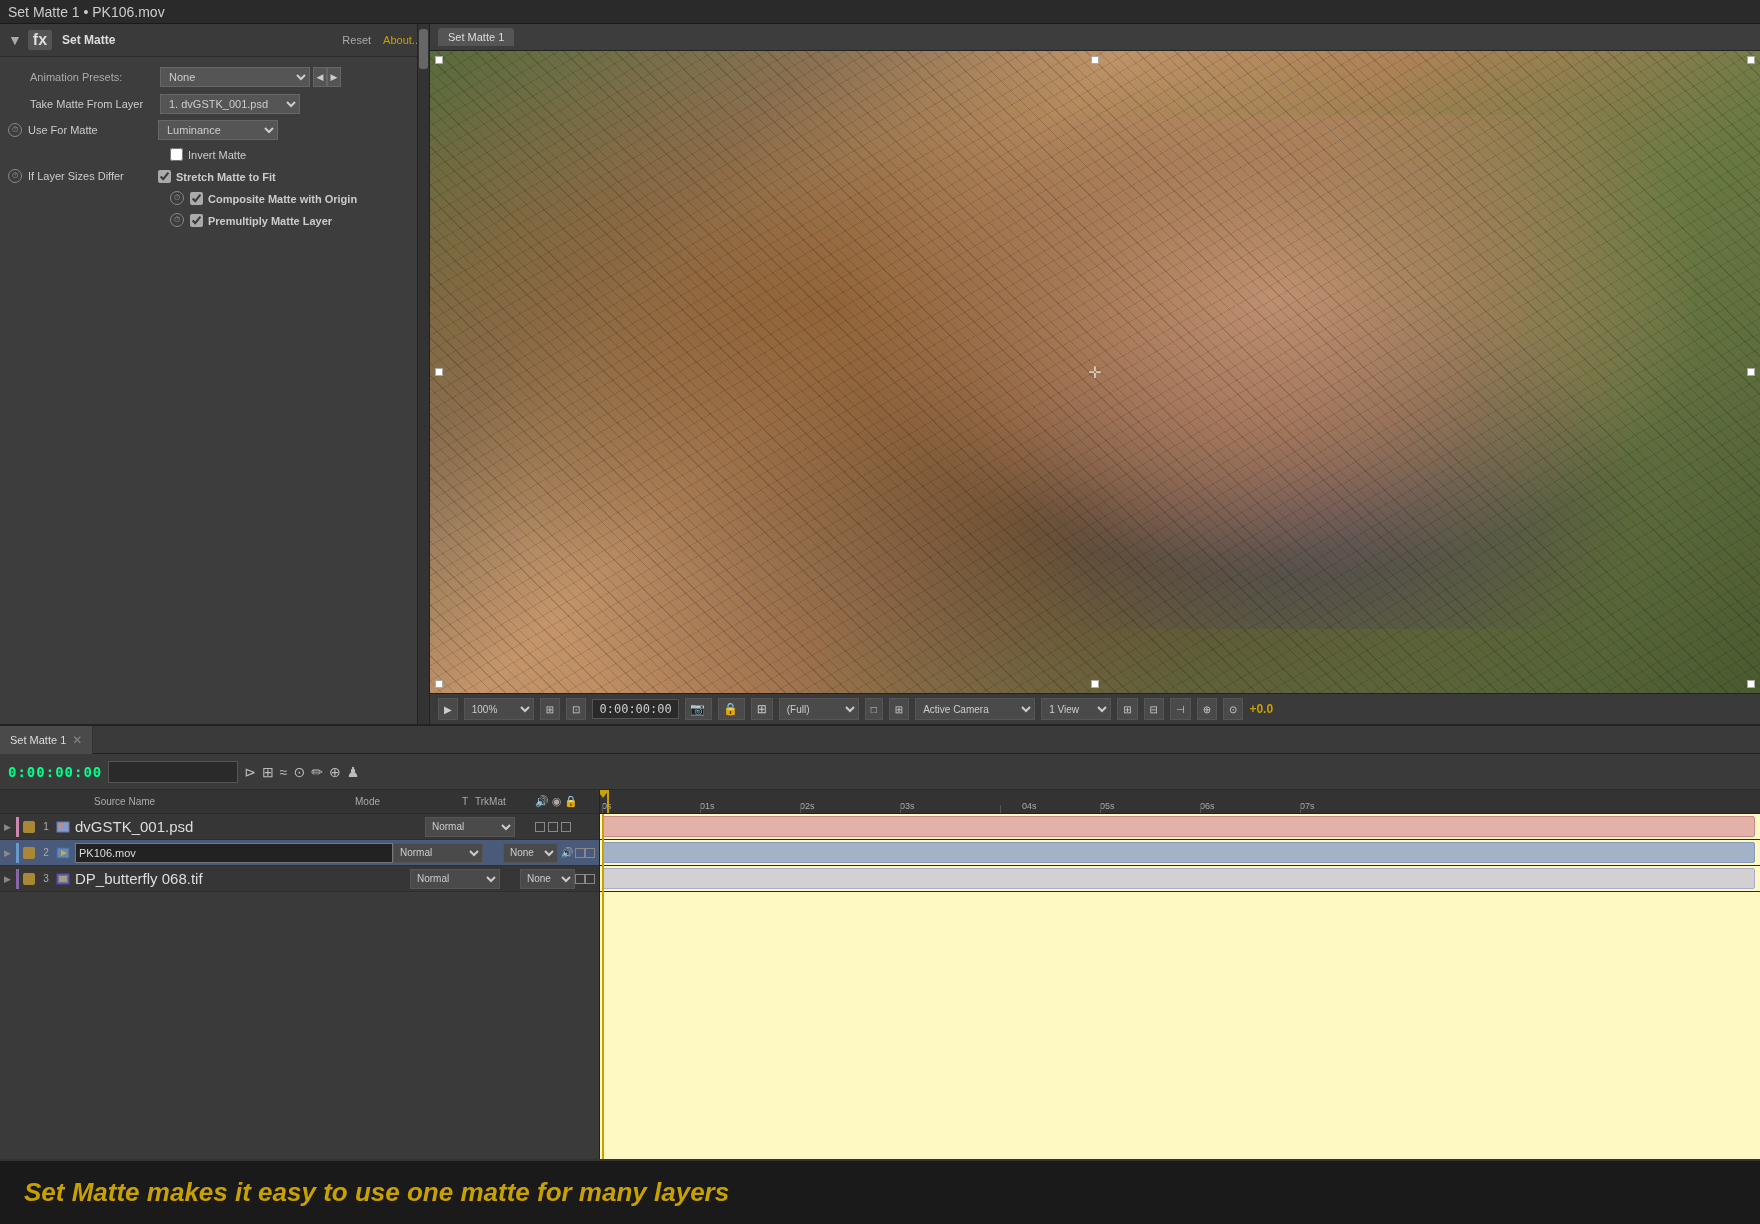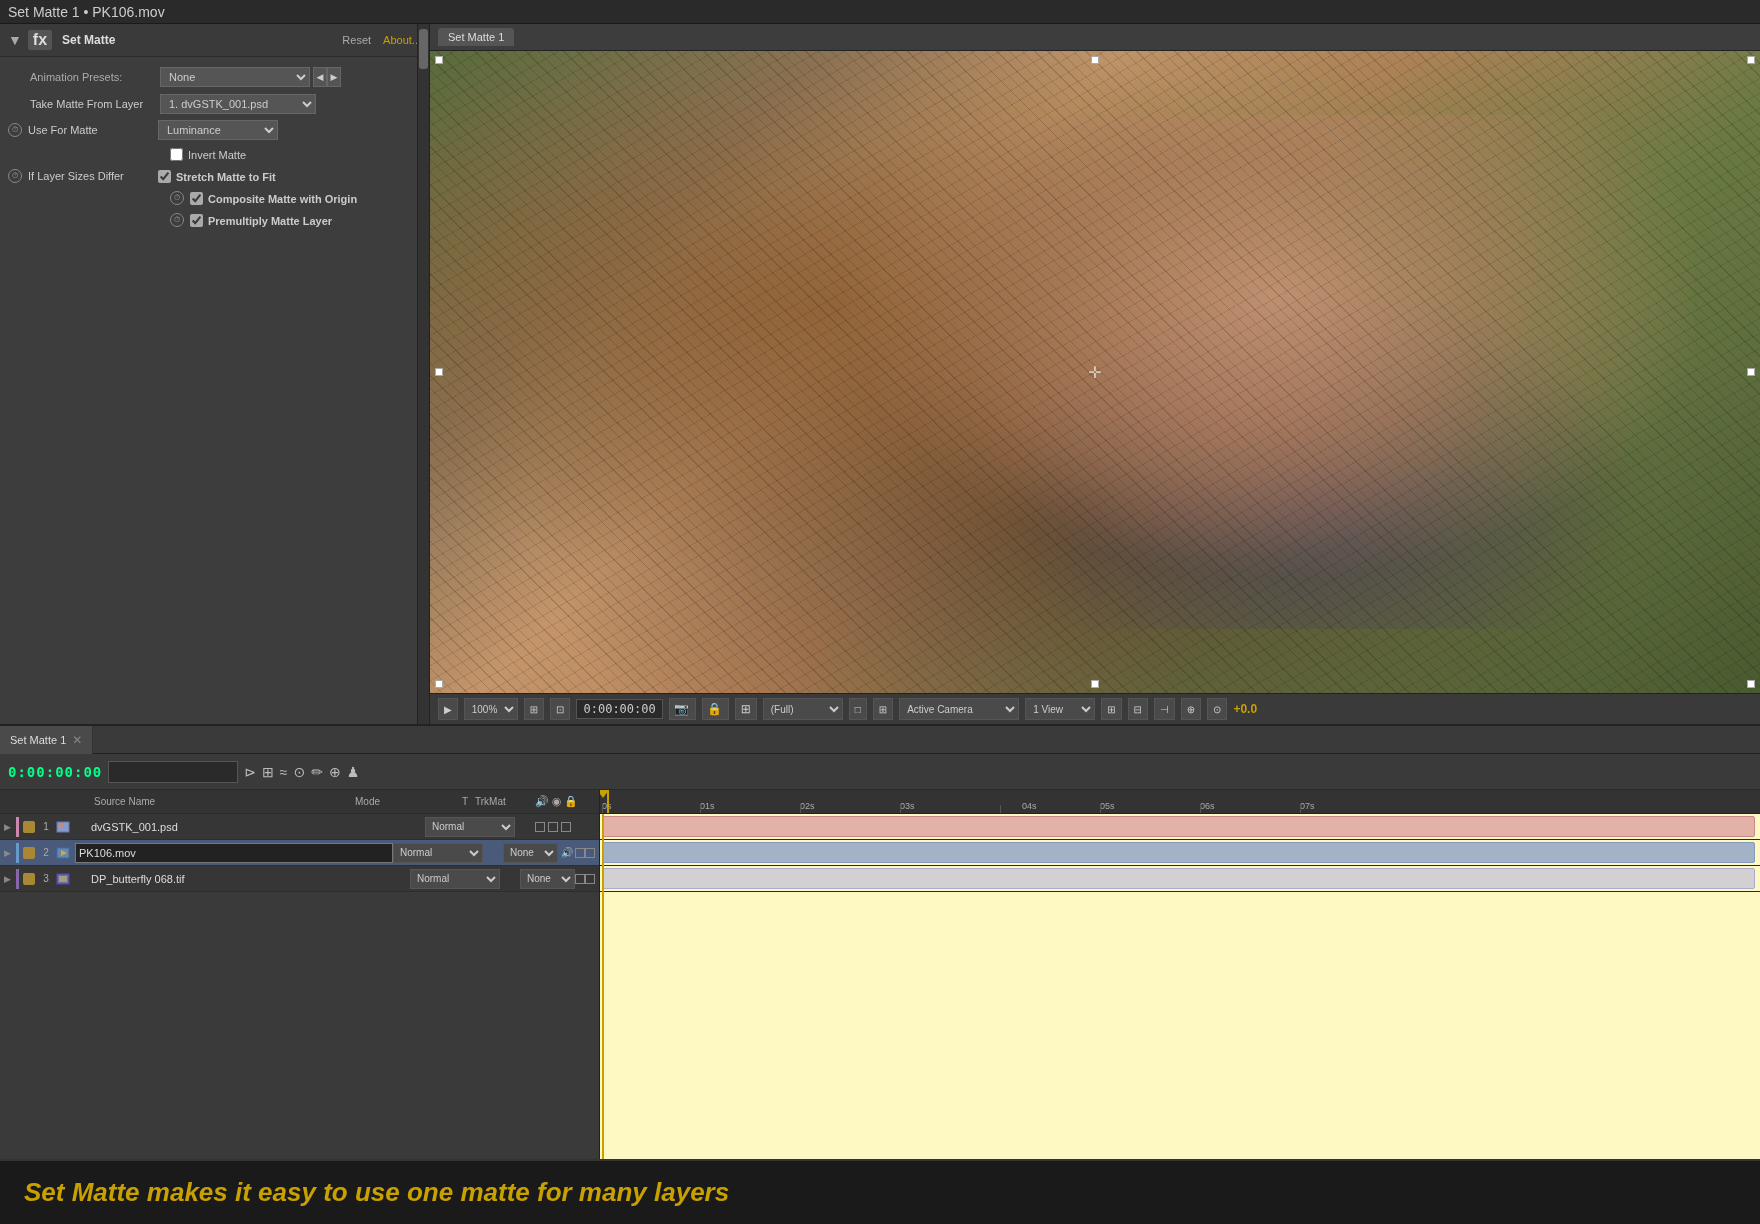--- a/index.html
+++ b/index.html
@@ -494,26 +494,25 @@
       height: 14px;
       margin-right: 3px;
       flex-shrink: 0;
       display: flex;
       align-items: center;
       justify-content: center;
     }
 
     .layer-name-text {
       flex: 1;
-      font-size: 11px;
+      font-size: 15px;
       color: #ddd;
       overflow: hidden;
       text-overflow: ellipsis;
       white-space: nowrap;
-      margin-left: 16px;
     }
 
     .layer-name-edit {
       flex: 1;
       background: #222;
       border: 1px solid #777;
       color: #ddd;
       font-size: 11px;
       padding: 1px 3px;
       height: 20px;
@@ -724,21 +723,21 @@
         </select>
         <div class="anim-arrows">
           <div class="anim-arrow">◀</div>
           <div class="anim-arrow">▶</div>
         </div>
       </div>
 
       <div class="effect-row">
         <span class="effect-row-label">Take Matte From Layer</span>
         <div class="effect-row-control">
-          <select class="dropdown-select" style="width:156px;">
+          <select class="dropdown-select" style="width:140px;">
             <option>1. dvGSTK_001.psd</option>
           </select>
         </div>
       </div>
 
       <div class="effect-row">
         <span style="width:14px; height:14px; border:1px solid #888; border-radius:50%; display:inline-flex; align-items:center; justify-content:center; font-size:8px; color:#aaa; flex-shrink:0; margin-left:-22px; margin-right:6px;">⏱</span>
         <span class="effect-row-label">Use For Matte</span>
         <div class="effect-row-control">
           <select class="dropdown-select dropdown-select-med">
@@ -804,21 +803,21 @@
       <div class="preview-corner-handle handle-tm"></div>
       <div class="preview-corner-handle handle-bm"></div>
       <div class="preview-corner-handle handle-ml"></div>
       <div class="preview-corner-handle handle-mr"></div>
 
       <div class="crosshair">✛</div>
     </div>
 
     <div class="preview-toolbar">
       <div class="toolbar-btn">▶</div>
-      <select class="toolbar-dropdown" style="width:54px;">
+      <select class="toolbar-dropdown" style="width:70px;">
         <option>100%</option>
       </select>
       <div class="toolbar-btn" style="font-size:10px;">⊞</div>
       <div class="toolbar-btn" style="font-size:10px;">⊡</div>
       <span class="toolbar-timecode">0:00:00:00</span>
       <div class="toolbar-btn" style="font-size:12px;">📷</div>
       <div class="toolbar-btn" style="font-size:12px;">🔒</div>
       <div class="toolbar-btn" style="font-size:12px;">⊞</div>
       <select class="toolbar-dropdown" style="width:80px;">
         <option>(Full)</option>

